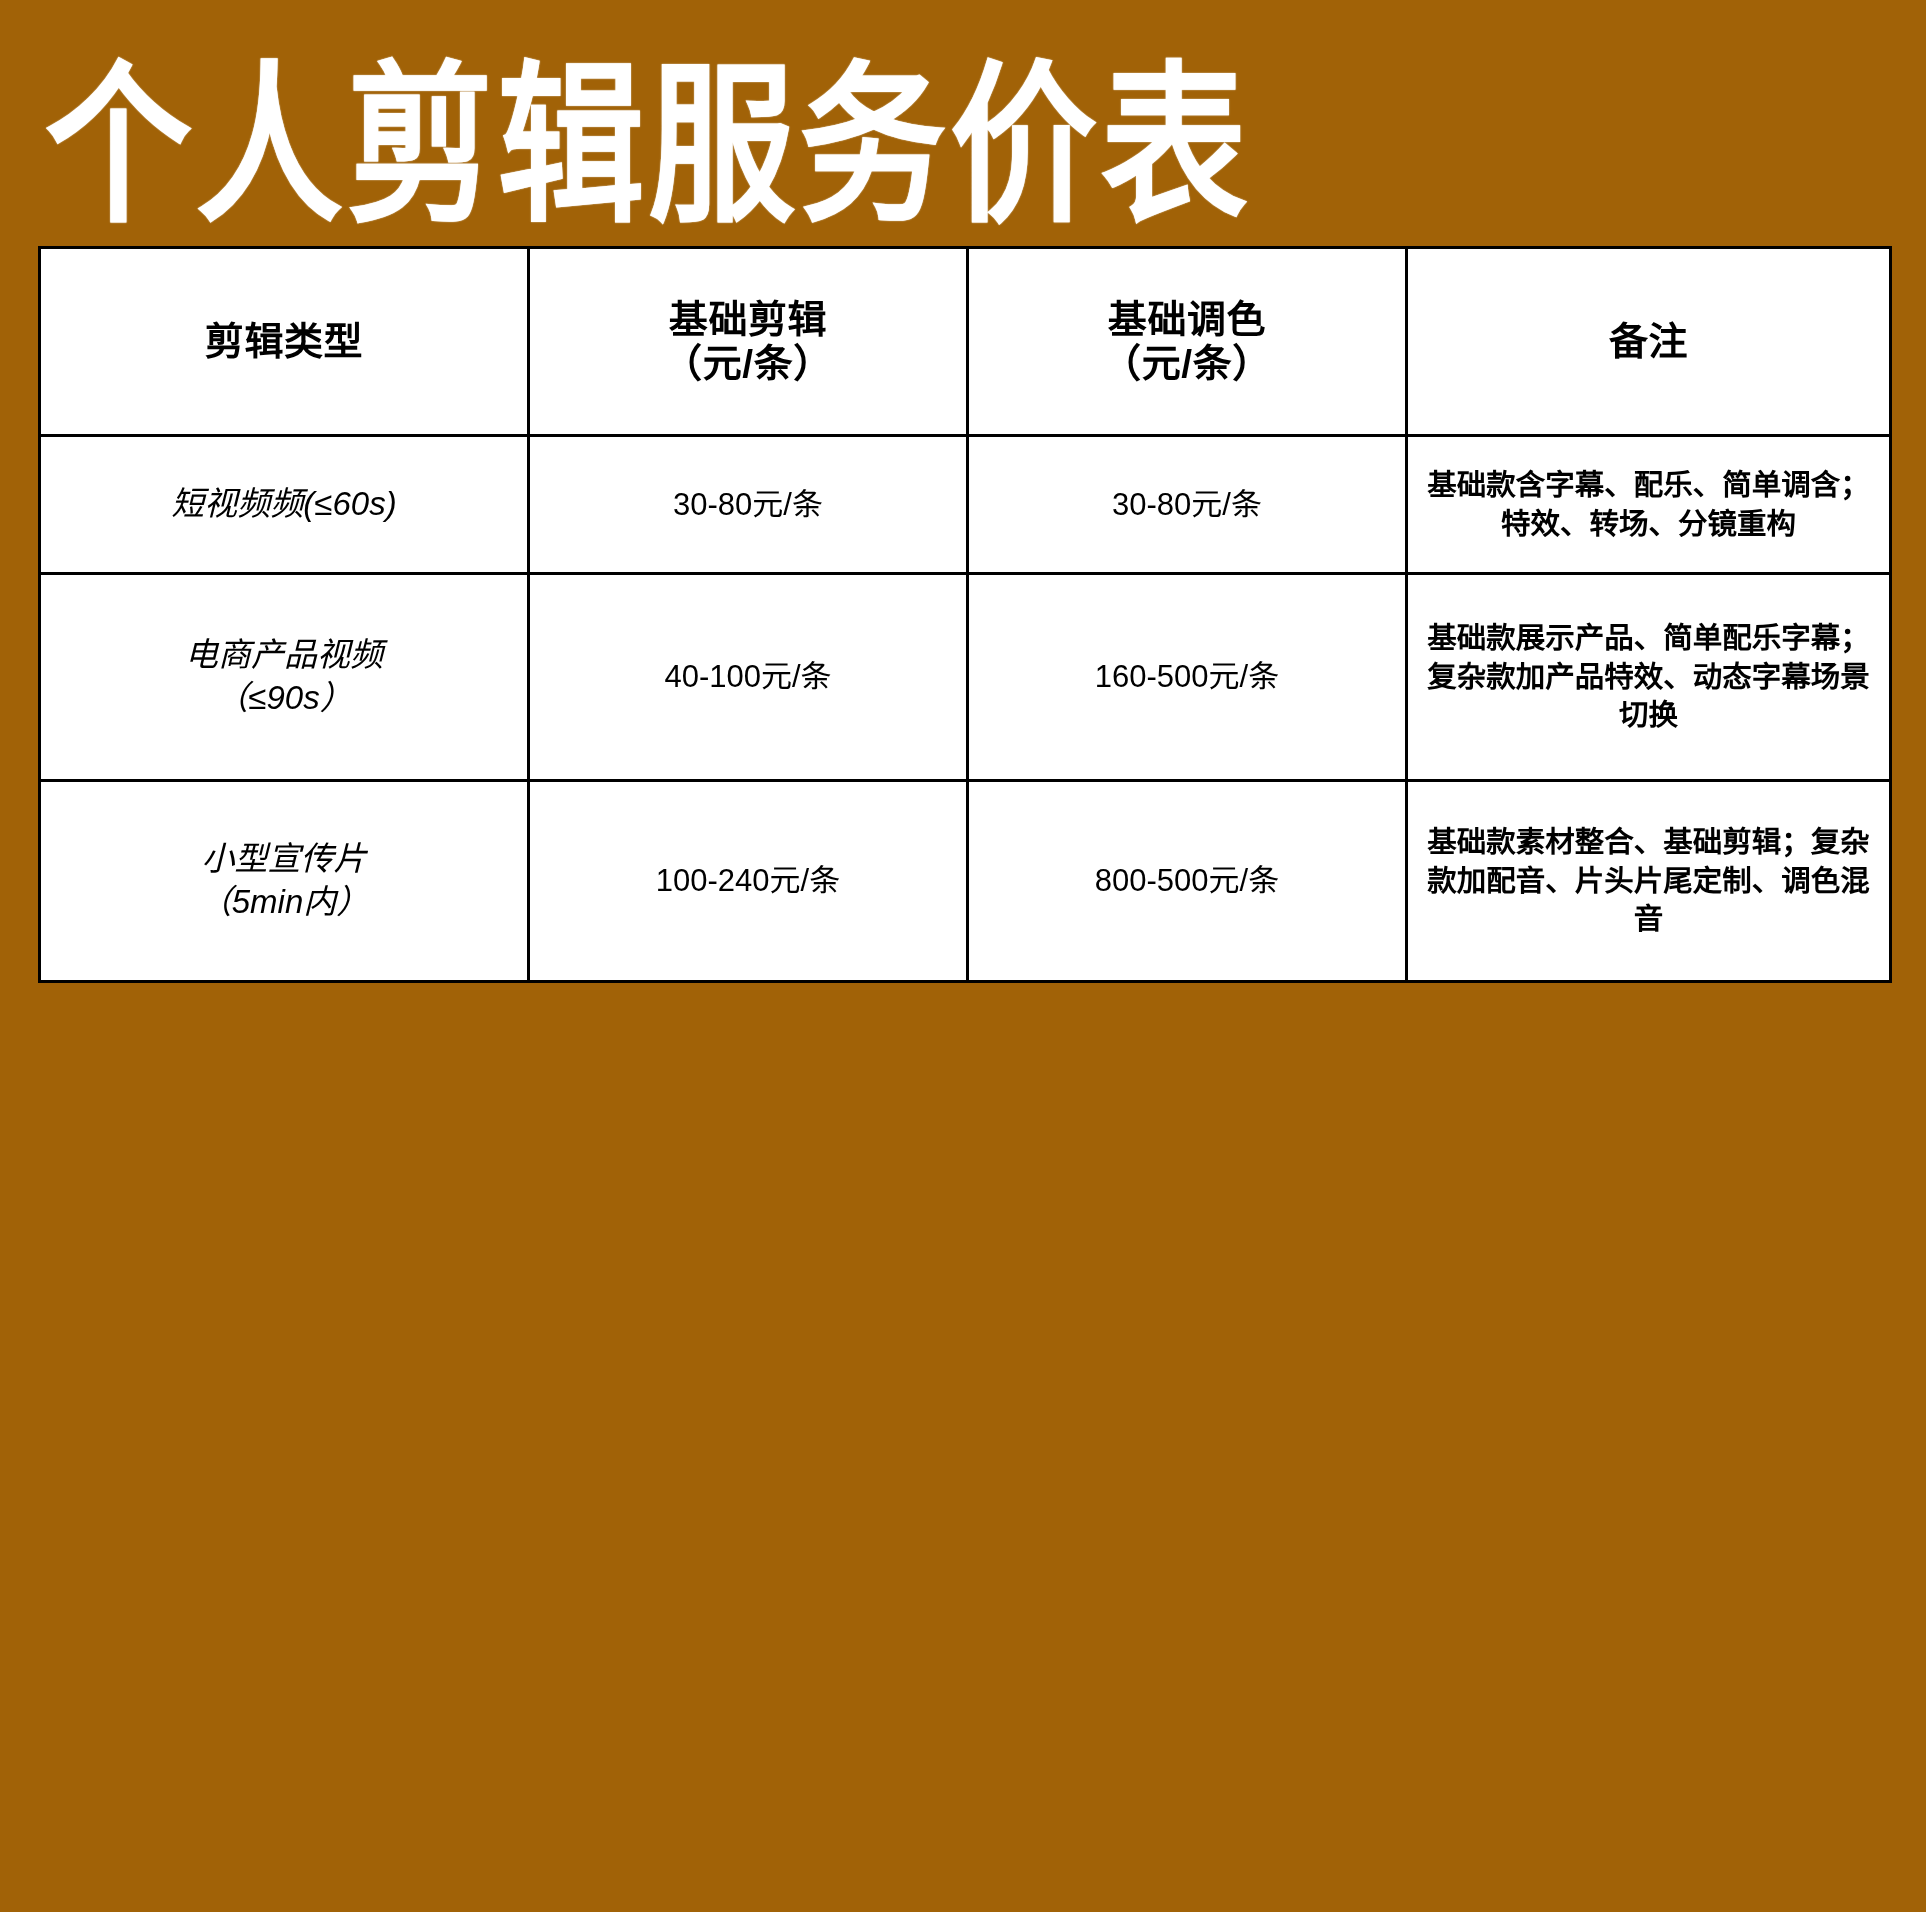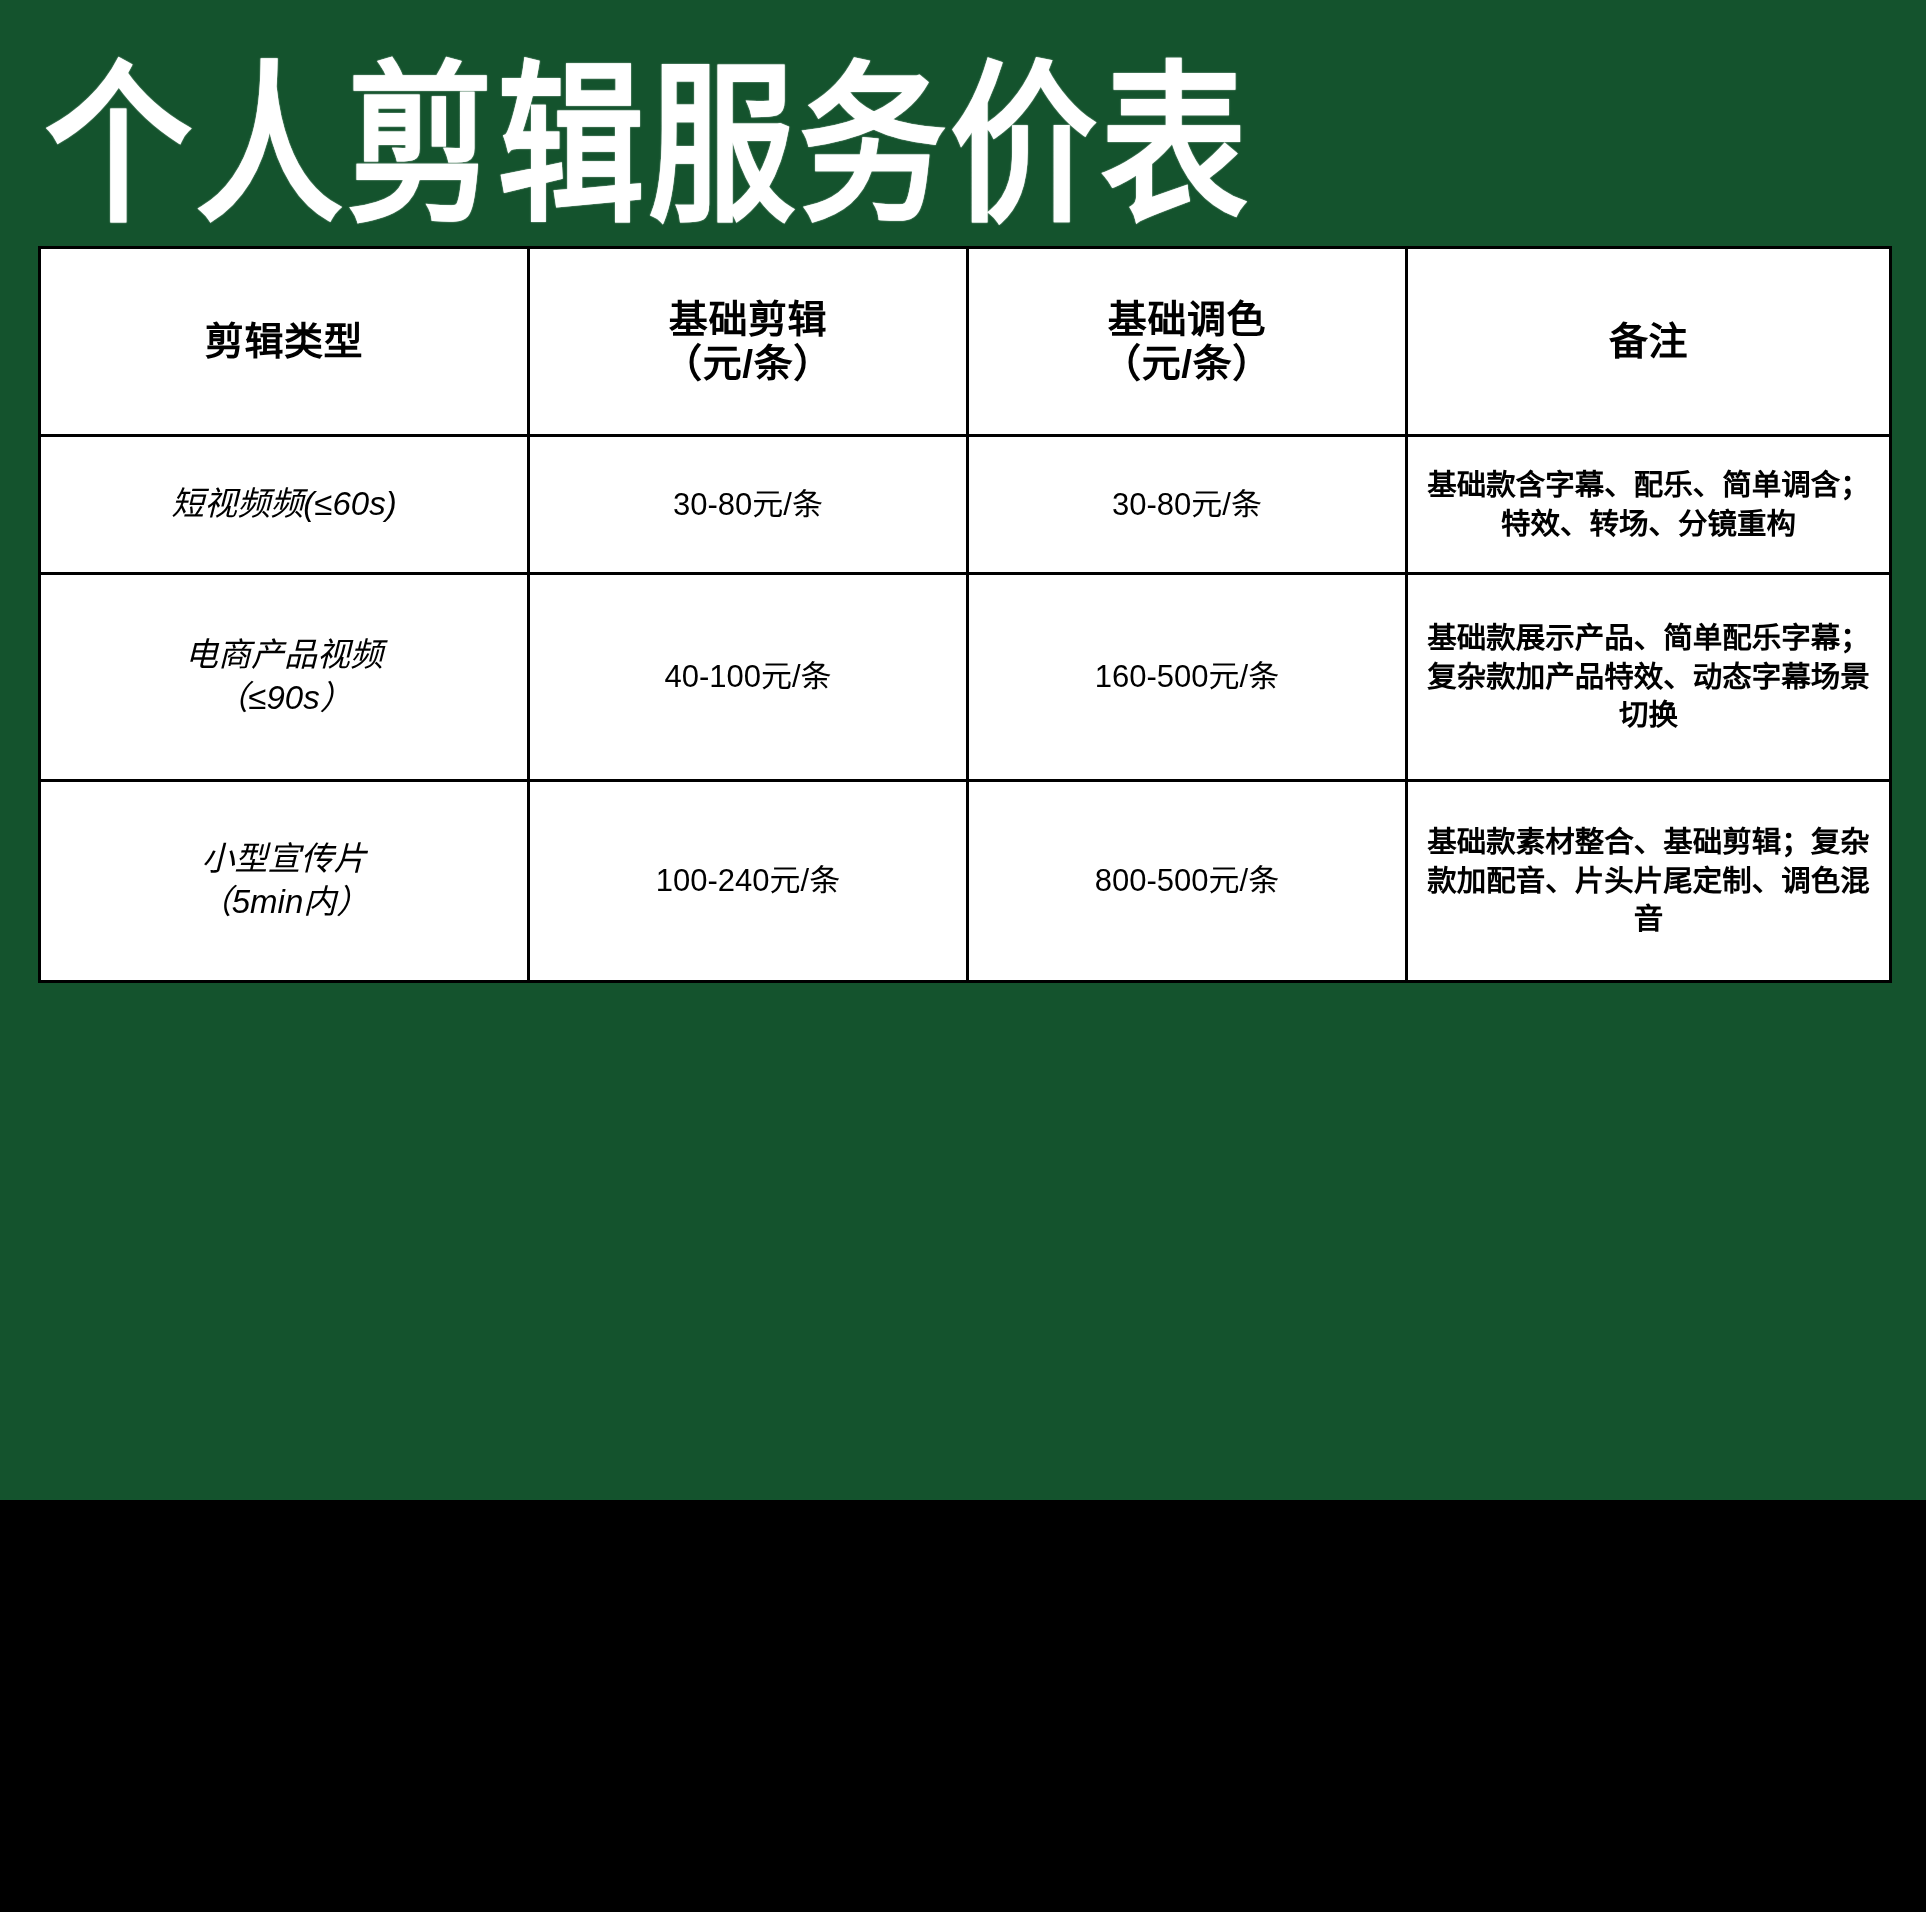--- a/index.html
+++ b/index.html
@@ -11,22 +11,22 @@
     width: 1926px;
     height: 1912px;
     font-family: "Liberation Sans", "DejaVu Sans", sans-serif;
     color: #ffffff;
     overflow: hidden;
   }
 
   .page {
     position: relative;
     width: 1926px;
-    height: 1500px;
-    background: #14532d;
+    height: 1912px;
+    background: #a16207;
     box-sizing: border-box;
   }
 
   
   .title-wrap {
     padding: 60px 0 0 0;
     text-align: left;
   }
   .title {
     font-size: 147px;

